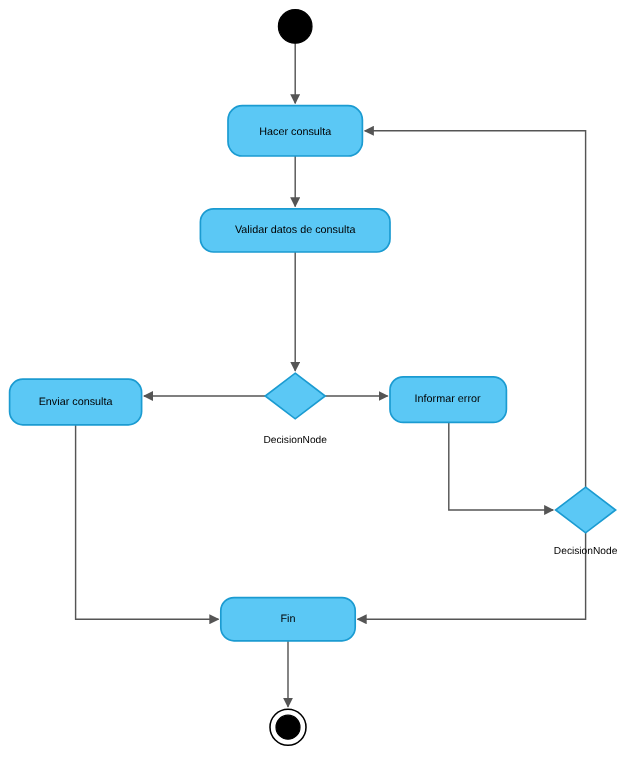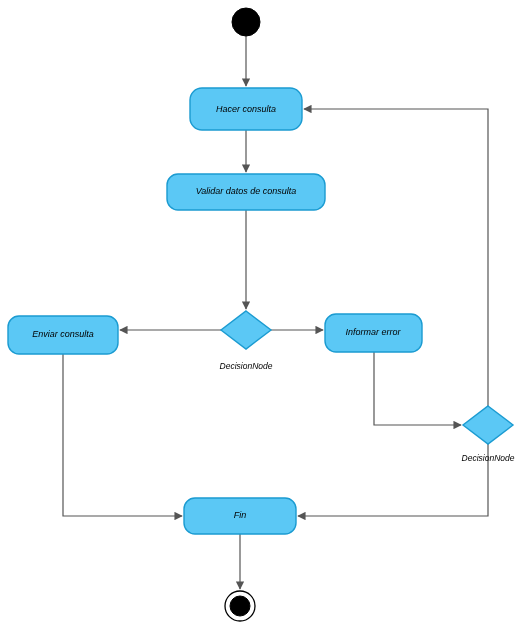--- a/index.html
+++ b/index.html
@@ -10,21 +10,20 @@
   body {
     width: 531px;
     height: 639px;
     font-family: "Liberation Sans", sans-serif;
     overflow: hidden;
   }
   #canvas {
     position: relative;
     width: 531px;
     height: 639px;
-    font-style: italic;
   }
   svg#diagram {
     position: absolute;
     top: 0;
     left: 0;
     width: 531px;
     height: 639px;
   }
   .node-label {
     font-family: "Liberation Sans", sans-serif;

